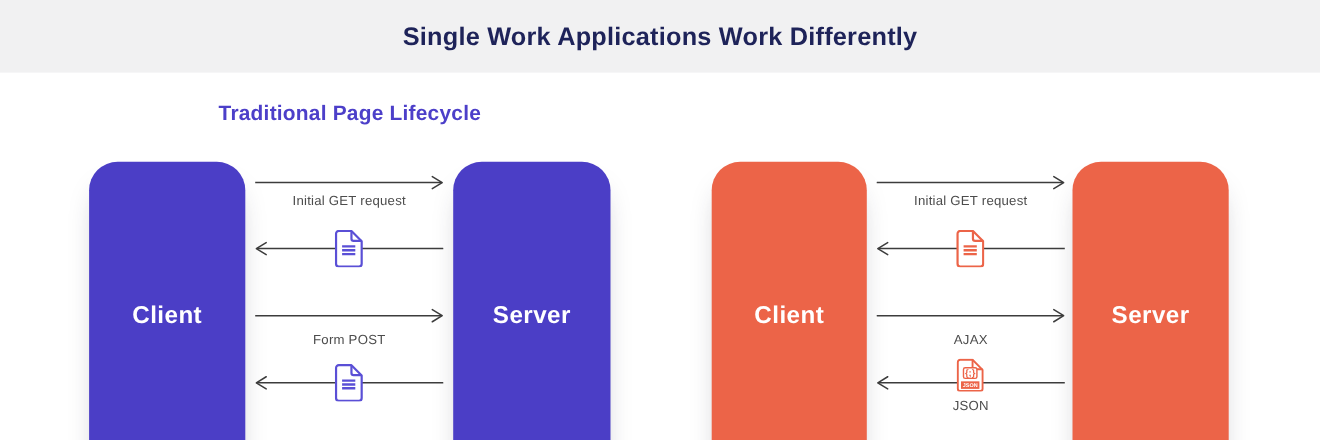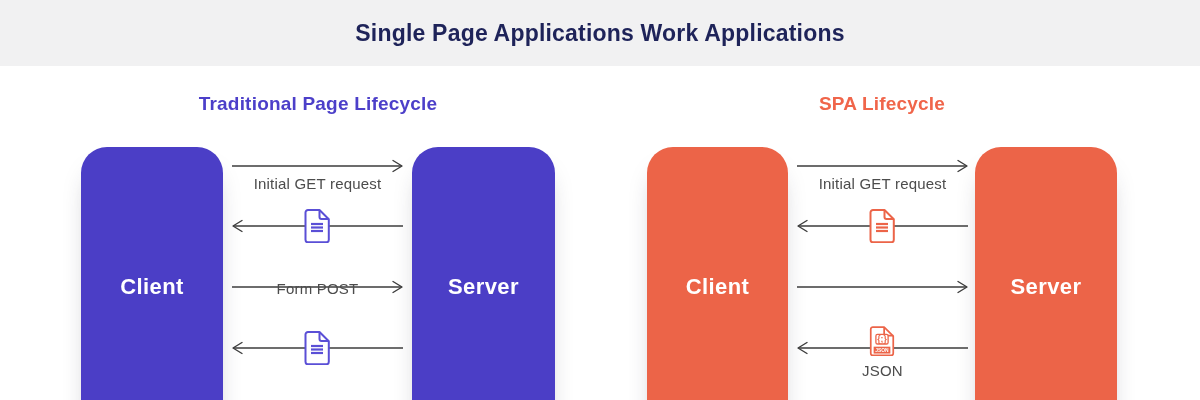--- a/index.html
+++ b/index.html
@@ -36,41 +36,41 @@
   .panel-left  .node-server{left:331px;width:143px;}
   .panel-right .node-client{left:0;width:141px;}
   .panel-right .node-server{left:328px;width:142px;}
   .flow-arrow{position:absolute;width:171px;height:14px;}
   .panel-left  .flow-arrow{left:151px;}
   .panel-right .flow-arrow{left:150px;}
   .flow-arrow svg{display:block;}
   .arrow-stroke{stroke:#3c3c3c;stroke-width:1.4;fill:none;stroke-linecap:round;stroke-linejoin:round;}
   .flow-label{
     position:absolute;width:171px;text-align:center;
-    font-size:15px;color:#4c4c4c;letter-spacing:.2px;
+    font-size:12px;color:#4c4c4c;letter-spacing:.2px;
   }
   .panel-left  .flow-label{left:151px;}
   .panel-right .flow-label{left:150px;}
   .doc-icon{position:absolute;z-index:2;}
   .panel-left  .doc-icon{left:223px;color:#5a4fd6;}
   .panel-right .doc-icon{left:222px;color:#ec6448;}
   .json-icon{position:absolute;z-index:2;left:222px;color:#ec6448;}
   .a1{top:67px;}  .l1{top:83px;}
   .a2{top:127px;} .i2{top:117px;}
-  .a3{top:188px;} .l3{top:188px;}
+  .a3{top:188px;} .l3{top:210px;}
   .a4{top:249px;} .i4{top:239px;}
   .ij{top:234px;} .lj{top:270px;}
 </style>
 </head>
 <body>
 
 <div class="stage">
 
   <div class="top-band">
-    <h1>Single Page Applications Work Applications</h1>
+    <h1>Single Work Applications Work Differently</h1>
   </div>
 
   <section class="panel panel-left">
     <h2 class="panel-title">Traditional Page Lifecycle</h2>
 
     <div class="node node-client">
       <span>Client</span>
     </div>
     <div class="node node-server">
       <span>Server</span>
@@ -123,21 +123,20 @@
         <g stroke="currentColor" stroke-width="2.2">
             <line x1="7" y1="15" x2="19" y2="15"></line>
             <line x1="7" y1="18.5" x2="19" y2="18.5"></line>
             <line x1="7" y1="22" x2="19" y2="22"></line>
           </g>
       </svg>
     </div>
   </section>
 
   <section class="panel panel-right">
-    <h2 class="panel-title">SPA Lifecycle</h2>
 
     <div class="node node-client">
       <span>Client</span>
     </div>
     <div class="node node-server">
       <span>Server</span>
     </div>
 
     <div class="flow-arrow a1">
       <svg width="171" height="14" viewBox="0 0 171 14">
@@ -164,20 +163,21 @@
           </g>
       </svg>
     </div>
 
     <div class="flow-arrow a3">
       <svg width="171" height="14" viewBox="0 0 171 14">
           <path class="arrow-stroke" d="M0 7 H169"></path>
           <path class="arrow-stroke" d="M161 1.5 L170 7 L161 12.5"></path>
         </svg>
     </div>
+    <div class="flow-label l3">AJAX</div>
 
     <div class="flow-arrow a4">
       <svg width="171" height="14" viewBox="0 0 171 14">
           <path class="arrow-stroke" d="M171 7 H2"></path>
           <path class="arrow-stroke" d="M10 1.5 L1 7 L10 12.5"></path>
         </svg>
     </div>
     <div class="json-icon ij">
       <svg width="26" height="30" viewBox="0 0 24 28">
         <path d="M3.5 1 H14 L22.5 9.5 V25.5 a2 2 0 0 1 -2 2 H3.5 a2 2 0 0 1 -2 -2 V3 a2 2 0 0 1 2 -2 Z" fill="#fff" stroke="currentColor" stroke-width="1.6" stroke-linejoin="round"></path>

